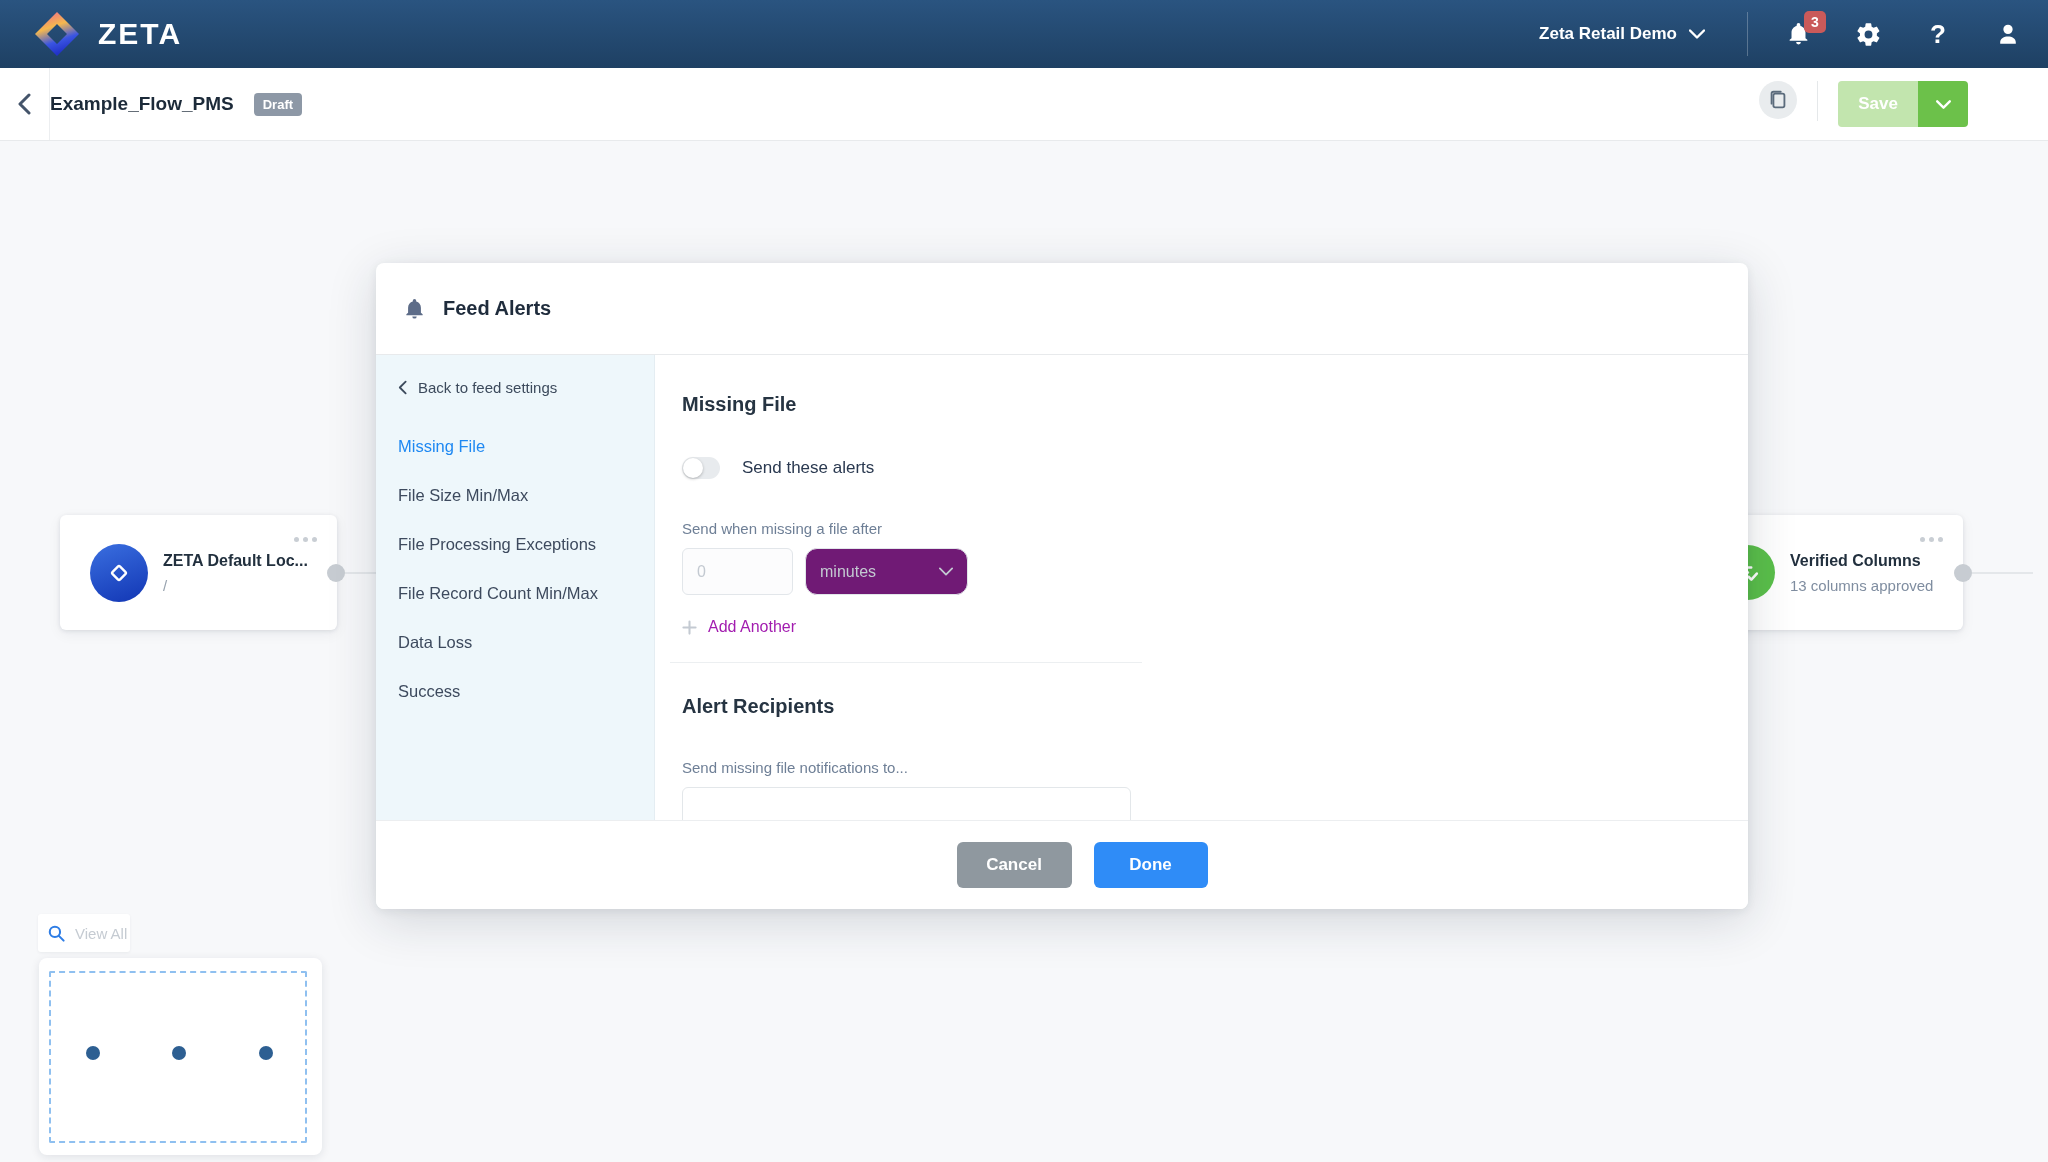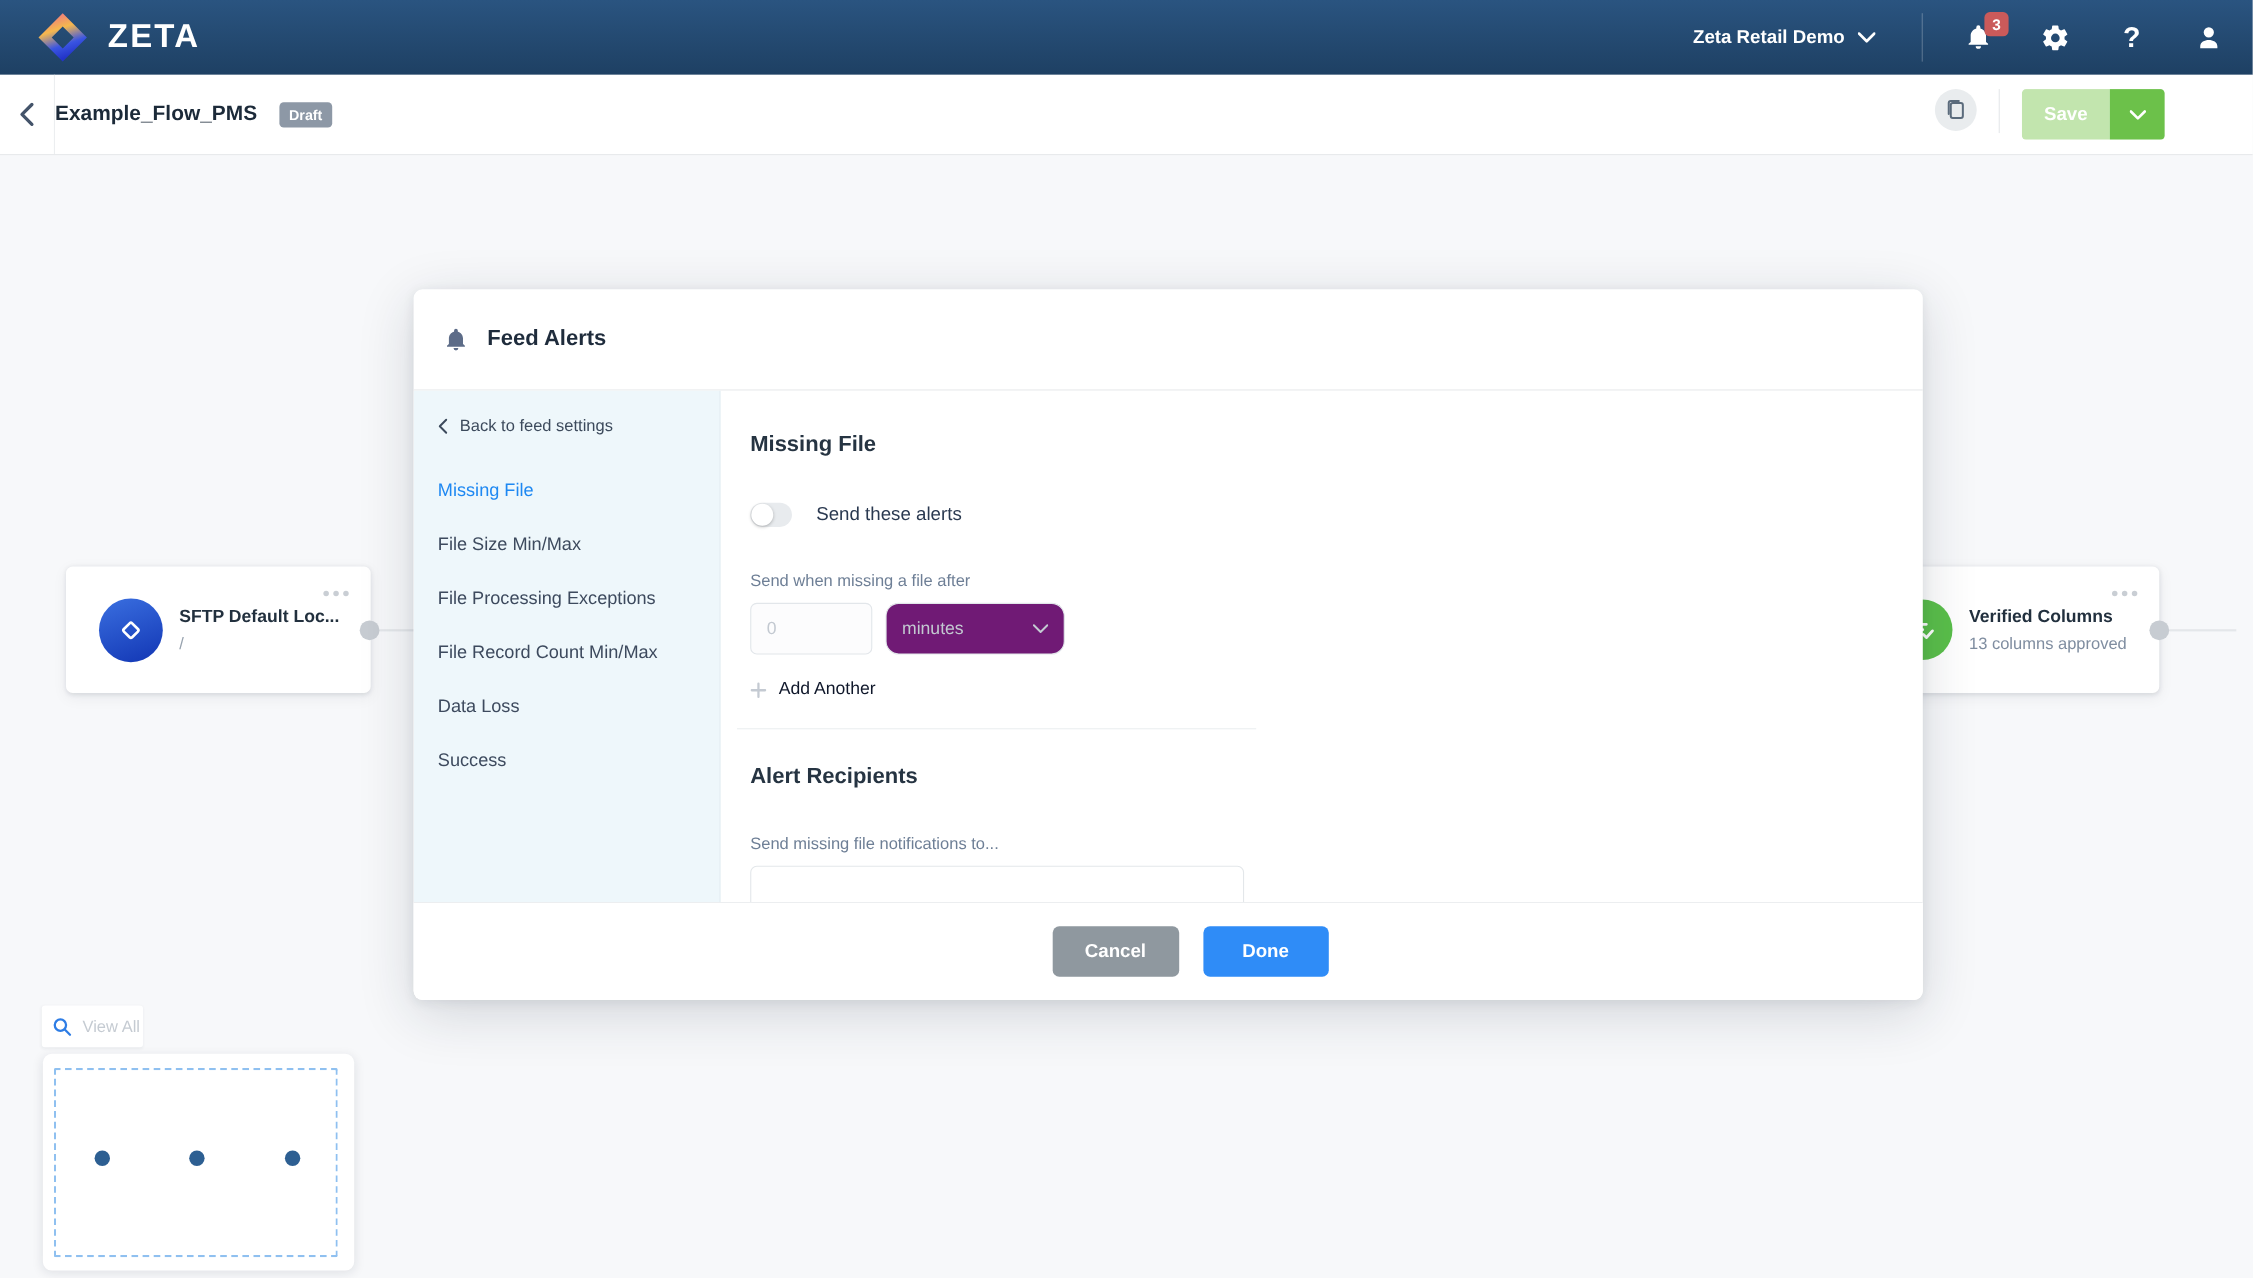--- a/index.html
+++ b/index.html
@@ -96,21 +96,21 @@
   .field-inline { display:flex; gap:12px; }
   .txt-input { height:47px; border:1px solid #e2e6ea; border-radius:6px; background:#fcfcfd;
     color:#c3c9d1; font-size:16px; padding:0 14px; font-family:"Liberation Sans", sans-serif; }
   .input-when { width:111px; }
   .fake-select { height:47px; border:1px solid #e2e6ea; border-radius:12px; background:#701a75;
     display:flex; align-items:center; padding:0 14px; color:#c3c9d1; font-size:16px; cursor:default; }
   .sel-minutes { width:163px; justify-content:space-between; }
   .sel-classify { width:162px; justify-content:space-between; }
   .sel-left { display:flex; align-items:center; gap:11px; }
   .add-another { position:absolute; left:27px; top:263px; display:flex; align-items:center; gap:11px;
-    font-size:16px; color:#0f172a; cursor:pointer; background:none; border:none; font-family:"Liberation Sans", sans-serif; }
+    font-size:16px; color:#a21caf; cursor:pointer; background:none; border:none; font-family:"Liberation Sans", sans-serif; }
   .content-divider { position:absolute; left:15px; top:307px; width:472px; height:1px; background:#eceff1; }
   .recipients-h2 { position:absolute; left:27px; top:340px; font-size:20px; font-weight:600; color:#263442; }
   .recipients-label { position:absolute; left:27px; top:404px; font-size:15px; color:#6e7f96; }
   .recipients-input { position:absolute; left:27px; top:432px; width:449px; height:62px;
     border:1px solid #e3e7ea; border-radius:6px; background:#fff; font-size:16px; padding:0 14px;
     font-family:"Liberation Sans", sans-serif; color:#2a3848; }
   .modal-footer { flex:0 0 auto; height:89px; border-top:1px solid #eceef0; background:#fff;
     display:flex; align-items:center; justify-content:center; gap:22px; border-radius:0 0 8px 8px;padding-left:40px; }
   .btn { height:46px; border:none; border-radius:6px; font-size:17px; font-weight:700; color:#fff;
     cursor:pointer; font-family:"Liberation Sans", sans-serif; }
@@ -203,21 +203,21 @@
   <div class="port" style="left:1681px; top:564px;"></div>
   <div class="port" style="left:1954px; top:564px;"></div>
 
   <div class="node-card node-left">
     <div class="node-icon icon-sftp">
       <svg width="22" height="22" viewBox="0 0 24 24">
         <rect x="6.2" y="6.2" width="11.6" height="11.6" rx="1.8" transform="rotate(45 12 12)" fill="none" stroke="#fff" stroke-width="2.6"></rect>
       </svg>
     </div>
     <div class="node-text">
-      <span class="node-title">SFTP Default Loc...</span>
+      <span class="node-title">ZETA Default Loc...</span>
       <span class="node-sub">/</span>
     </div>
     <div class="ellipsis">
         <i></i>
         <i></i>
         <i></i>
       </div>
   </div>
 
   <div class="node-card node-right">

